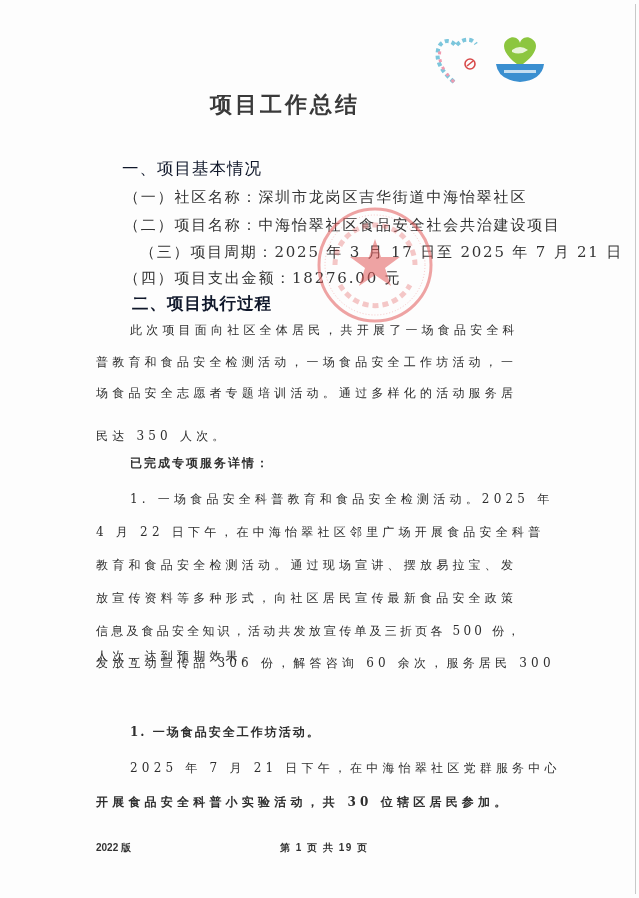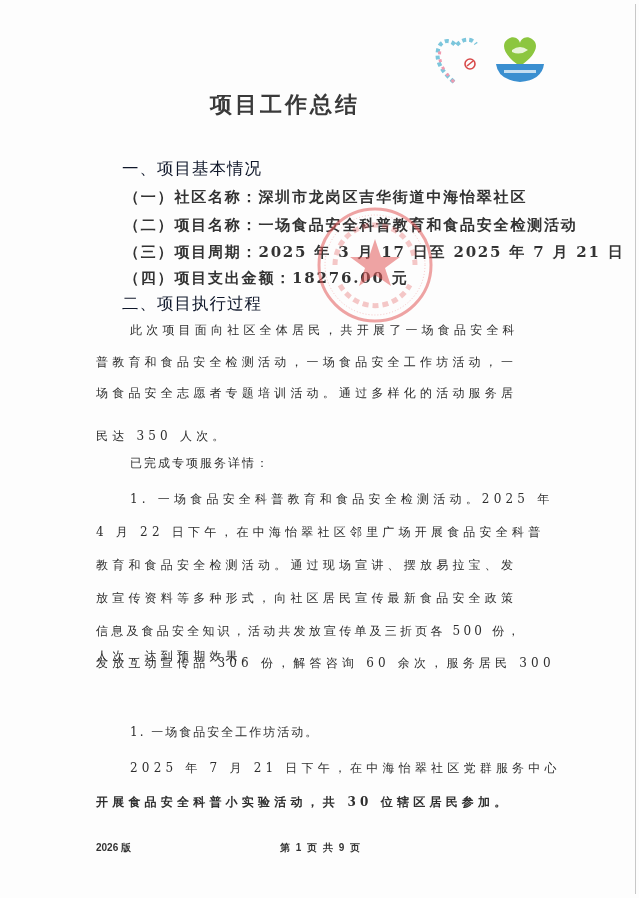--- a/index.html
+++ b/index.html
@@ -6,23 +6,23 @@
   body {
     width: 639px; height: 898px; background: #fdfdfd; position: relative; overflow: hidden;
     font-family: "DejaVu Serif", "Liberation Serif", serif; color: #2b2b2b;
   }
   .page-edge { position: absolute; right: 3px; top: 4px; width: 1px; height: 890px; background: #c8c8c8; }
   .logos { position: absolute; left: 432px; top: 30px; width: 120px; height: 60px; }
   .abs { position: absolute; white-space: nowrap; }
   .title { left: 0; width: 570px; top: 90px; text-align: center; font-family: "DejaVu Sans", "Liberation Sans", sans-serif;
     font-size: 22px; font-weight: bold; letter-spacing: 3px; color: #3a3a3a; }
   .h1 { font-family: "DejaVu Sans", "Liberation Sans", sans-serif; font-size: 16.5px; color: #0f172a; letter-spacing: 1px; }
-  .item { font-size: 15px; font-weight: bold; letter-spacing: 1.8px; color: #333; }
+  .item { font-size: 15px; font-weight: normal; letter-spacing: 1.8px; color: #333; }
   .body { font-size: 12px; letter-spacing: 4.2px; color: #2e2e2e; }
-  .bold { font-weight: normal; text-align: center; }
+  .bold { font-weight: bold; text-align: center; }
   .footer { font-family: "Liberation Sans", "DejaVu Sans", sans-serif; font-size: 10px; font-weight: bold; color: #333; }
   .stamp { position: absolute; left: 315px; top: 205px; width: 120px; height: 120px; pointer-events: none; opacity: 0.55; }
 </style>
 </head>
 <body>
 
 <div class="page-edge"></div>
 
 <svg class="logos" viewBox="0 0 120 60">
   <g>
@@ -36,25 +36,25 @@
     <path d="M22 20 Q30 14 38 20 Q30 26 22 22" fill="#fff" opacity="0.8"></path>
     <path d="M6 34 L54 34 Q52 50 30 52 Q8 50 6 34 Z" fill="#3a8fd0"></path>
     <rect x="14" y="40" width="32" height="3" fill="#fff" opacity="0.7"></rect>
   </g>
 </svg>
 
 <div class="abs title">项目工作总结</div>
 
 <div class="abs h1" style="left:122px; top:158px;">一、项目基本情况</div>
 <div class="abs item" style="left:124px; top:188px;">（一）社区名称：深圳市龙岗区吉华街道中海怡翠社区</div>
-<div class="abs item" style="left:124px; top:216px;">（二）项目名称：一场食品安全科普教育和食品安全检测活动</div>
-<div class="abs item" style="left:124px; top:243px;">（三）项目周期：2025 年 3 月 17 日至 2025 年 7 月 21 日</div>
+<div class="abs item" style="left:124px; top:216px;">（二）项目名称：中海怡翠社区食品安全社会共治建设项目</div>
+<div class="abs item" style="left:140px; top:243px;">（三）项目周期：2025 年 3 月 17 日至 2025 年 7 月 21 日</div>
 <div class="abs item" style="left:124px; top:269px;">（四）项目支出金额：18276.00 元</div>
 
-<div class="abs h1" style="left:122px; top:293px;">二、项目执行过程</div>
+<div class="abs h1" style="left:132px; top:293px;font-weight:bold;">二、项目执行过程</div>
 
 <div class="abs body" style="left:130px; top:322px;">此次项目面向社区全体居民，共开展了一场食品安全科</div>
 <div class="abs body" style="left:96px; top:354px;">普教育和食品安全检测活动，一场食品安全工作坊活动，一</div>
 <div class="abs body" style="left:96px; top:385px;">场食品安全志愿者专题培训活动。通过多样化的活动服务居</div>
 <div class="abs body" style="left:96px; top:428px;">民达 350 人次。</div>
 
 <div class="abs body bold" style="left:130px; top:455px; letter-spacing:2px;">已完成专项服务详情：</div>
 
 <div class="abs body" style="left:130px; top:491px;">1. 一场食品安全科普教育和食品安全检测活动。2025 年</div>
 <div class="abs body" style="left:96px; top:524px;">4 月 22 日下午，在中海怡翠社区邻里广场开展食品安全科普</div>
@@ -69,14 +69,14 @@
 <div class="abs body" style="left:96px; top:794px;font-weight:bold;">开展食品安全科普小实验活动，共 30 位辖区居民参加。</div>
 
 <svg class="stamp" viewBox="0 0 120 120">
   <circle cx="60" cy="60" r="56" fill="none" stroke="#e35a5a" stroke-width="3"></circle>
   <circle cx="60" cy="60" r="50" fill="none" stroke="#e35a5a" stroke-width="0.6" stroke-dasharray="1 2"></circle>
   <polygon points="60,34 66,52 85,52 70,63 76,81 60,70 44,81 50,63 35,52 54,52" fill="#e35a5a"></polygon>
   <path d="M20 60 A40 40 0 0 1 100 60" fill="none" stroke="#e35a5a" stroke-width="5" stroke-dasharray="6 4" opacity="0.6"></path>
   <path d="M25 80 A40 40 0 0 0 95 80" fill="none" stroke="#e35a5a" stroke-width="5" stroke-dasharray="6 4" opacity="0.6"></path>
 </svg>
 
-<div class="abs footer" style="left:96px; top:841px;">2026 版</div>
-<div class="abs footer" style="left:280px; top:841px; letter-spacing:1.5px;">第 1 页 共 9 页</div>
+<div class="abs footer" style="left:96px; top:841px;">2022 版</div>
+<div class="abs footer" style="left:280px; top:841px; letter-spacing:1.5px;">第 1 页 共 19 页</div>
 
 </body></html>

